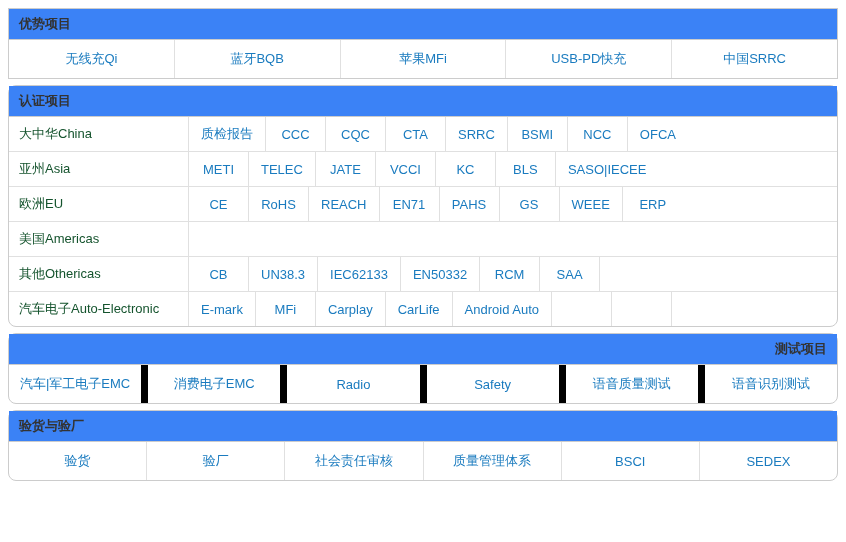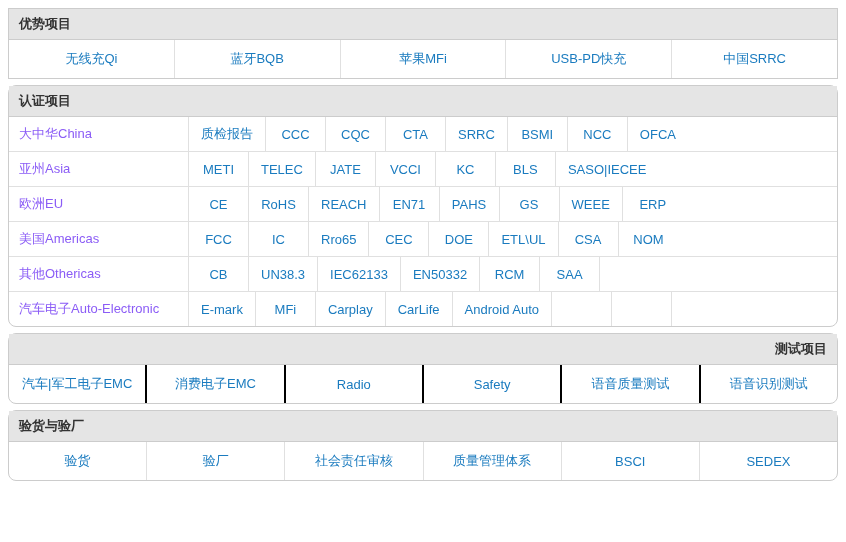--- a/index.html
+++ b/index.html
@@ -10,21 +10,21 @@
       color: #333;
       width: 846px;
     }
 
     .section {
       border: 1px solid #ccc;
       margin-bottom: 0;
     }
 
     .section-header {
-      background: #e5e5e5;
+      background: #3b82f6;
       padding: 6px 10px;
       font-weight: bold;
       font-size: 13px;
       border-bottom: 1px solid #ccc;
     }
 
     .grid-row {
       display: flex;
       border-bottom: 1px solid #e0e0e0;
     }
@@ -32,21 +32,21 @@
       border-bottom: none;
     }
 
     .row-label {
       min-width: 180px;
       max-width: 180px;
       padding: 8px 10px;
       border-right: 1px solid #e0e0e0;
       display: flex;
       align-items: center;
-      color: #8b5cf6;
+      color: #14532d;
       font-size: 13px;
     }
 
     .row-cells {
       display: flex;
       flex-wrap: wrap;
       flex: 1;
     }
 
     .cell {
@@ -78,21 +78,21 @@
     .advantage-row .cell:last-child {
       border-right: none;
     }
 
     .testing-row {
       display: flex;
     }
     .testing-row .cell {
       flex: 1;
       justify-content: center;
-      border-right: 2px solid #000000;
+      border-right: 7px solid #000000;
       padding: 10px 8px;
     }
     .testing-row .cell:last-child {
       border-right: none;
     }
 
     .inspection-row {
       display: flex;
       justify-content: space-between;
     }
@@ -169,30 +169,20 @@
             <div class="cell">REACH</div>
             <div class="cell">EN71</div>
             <div class="cell">PAHS</div>
             <div class="cell">GS</div>
             <div class="cell">WEEE</div>
             <div class="cell">ERP</div>
           </div>
         </div>
         <div class="grid-row">
           <div class="row-label">美国Americas</div>
-          <div class="row-cells">
-            <div class="cell">FCC</div>
-            <div class="cell">IC</div>
-            <div class="cell">Rro65</div>
-            <div class="cell">CEC</div>
-            <div class="cell">DOE</div>
-            <div class="cell">ETL\UL</div>
-            <div class="cell">CSA</div>
-            <div class="cell">NOM</div>
-          </div>
         </div>
         <div class="grid-row">
           <div class="row-label">其他Othericas</div>
           <div class="row-cells">
             <div class="cell">CB</div>
             <div class="cell">UN38.3</div>
             <div class="cell">IEC62133</div>
             <div class="cell">EN50332</div>
             <div class="cell">RCM</div>
             <div class="cell">SAA</div>

